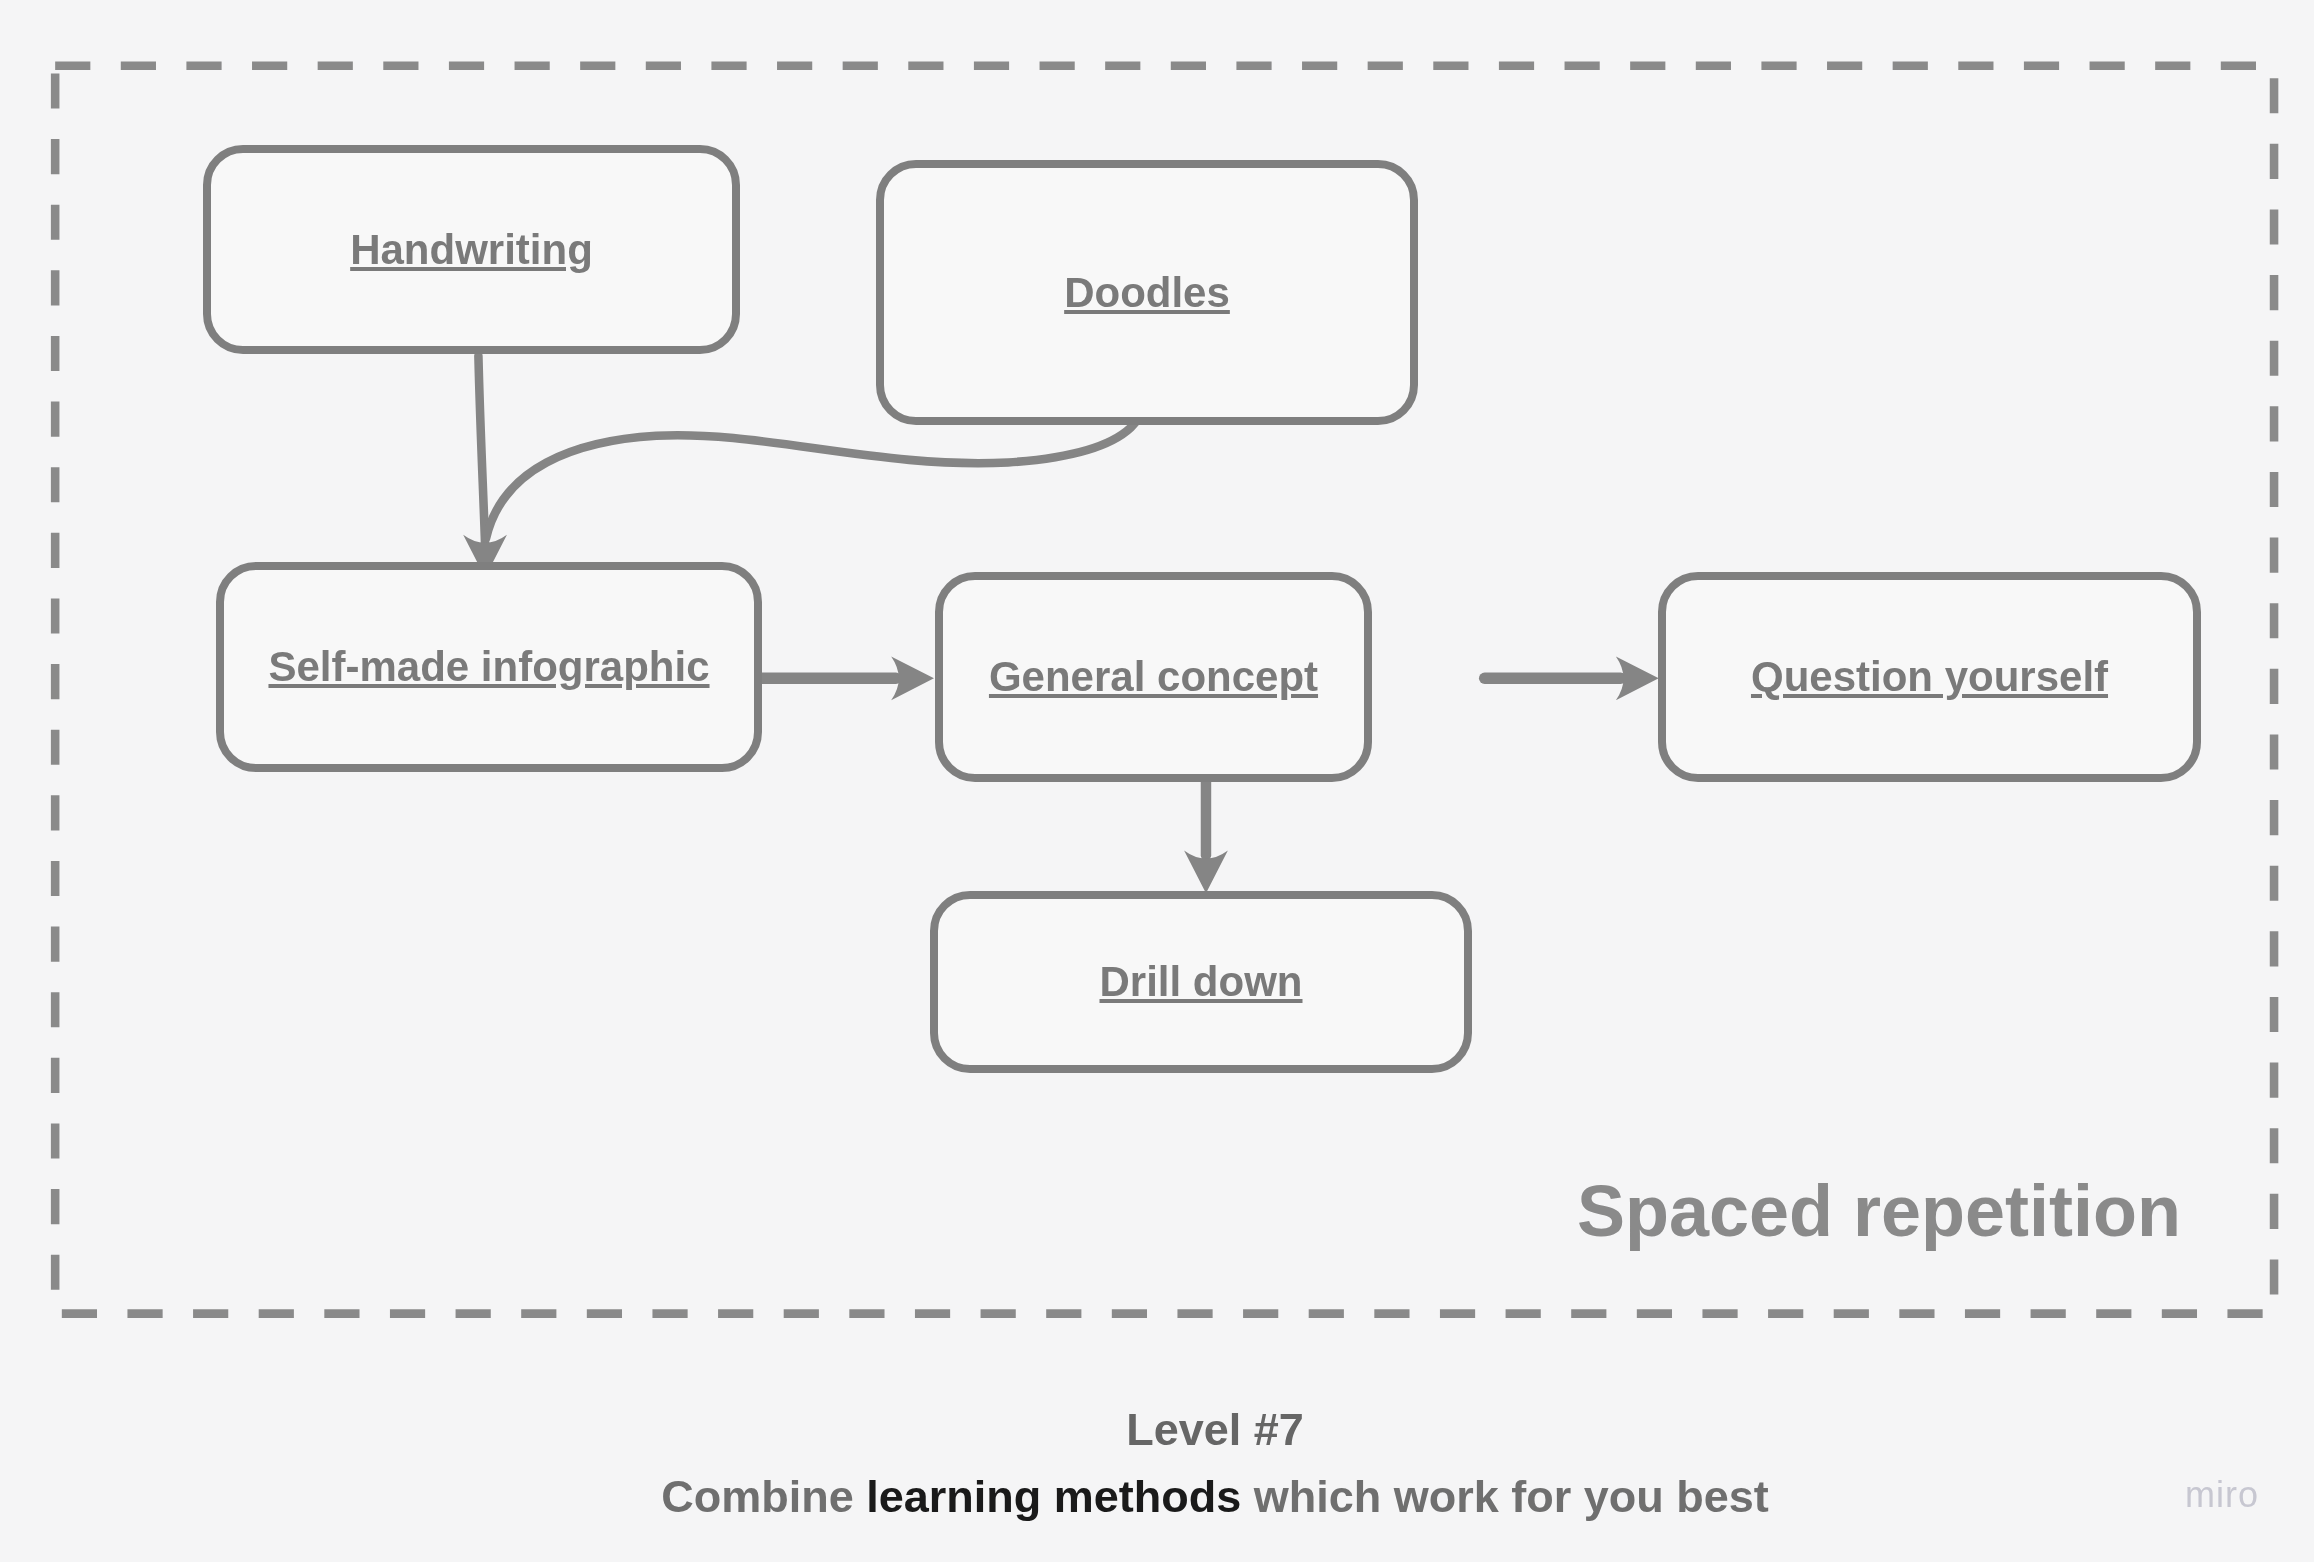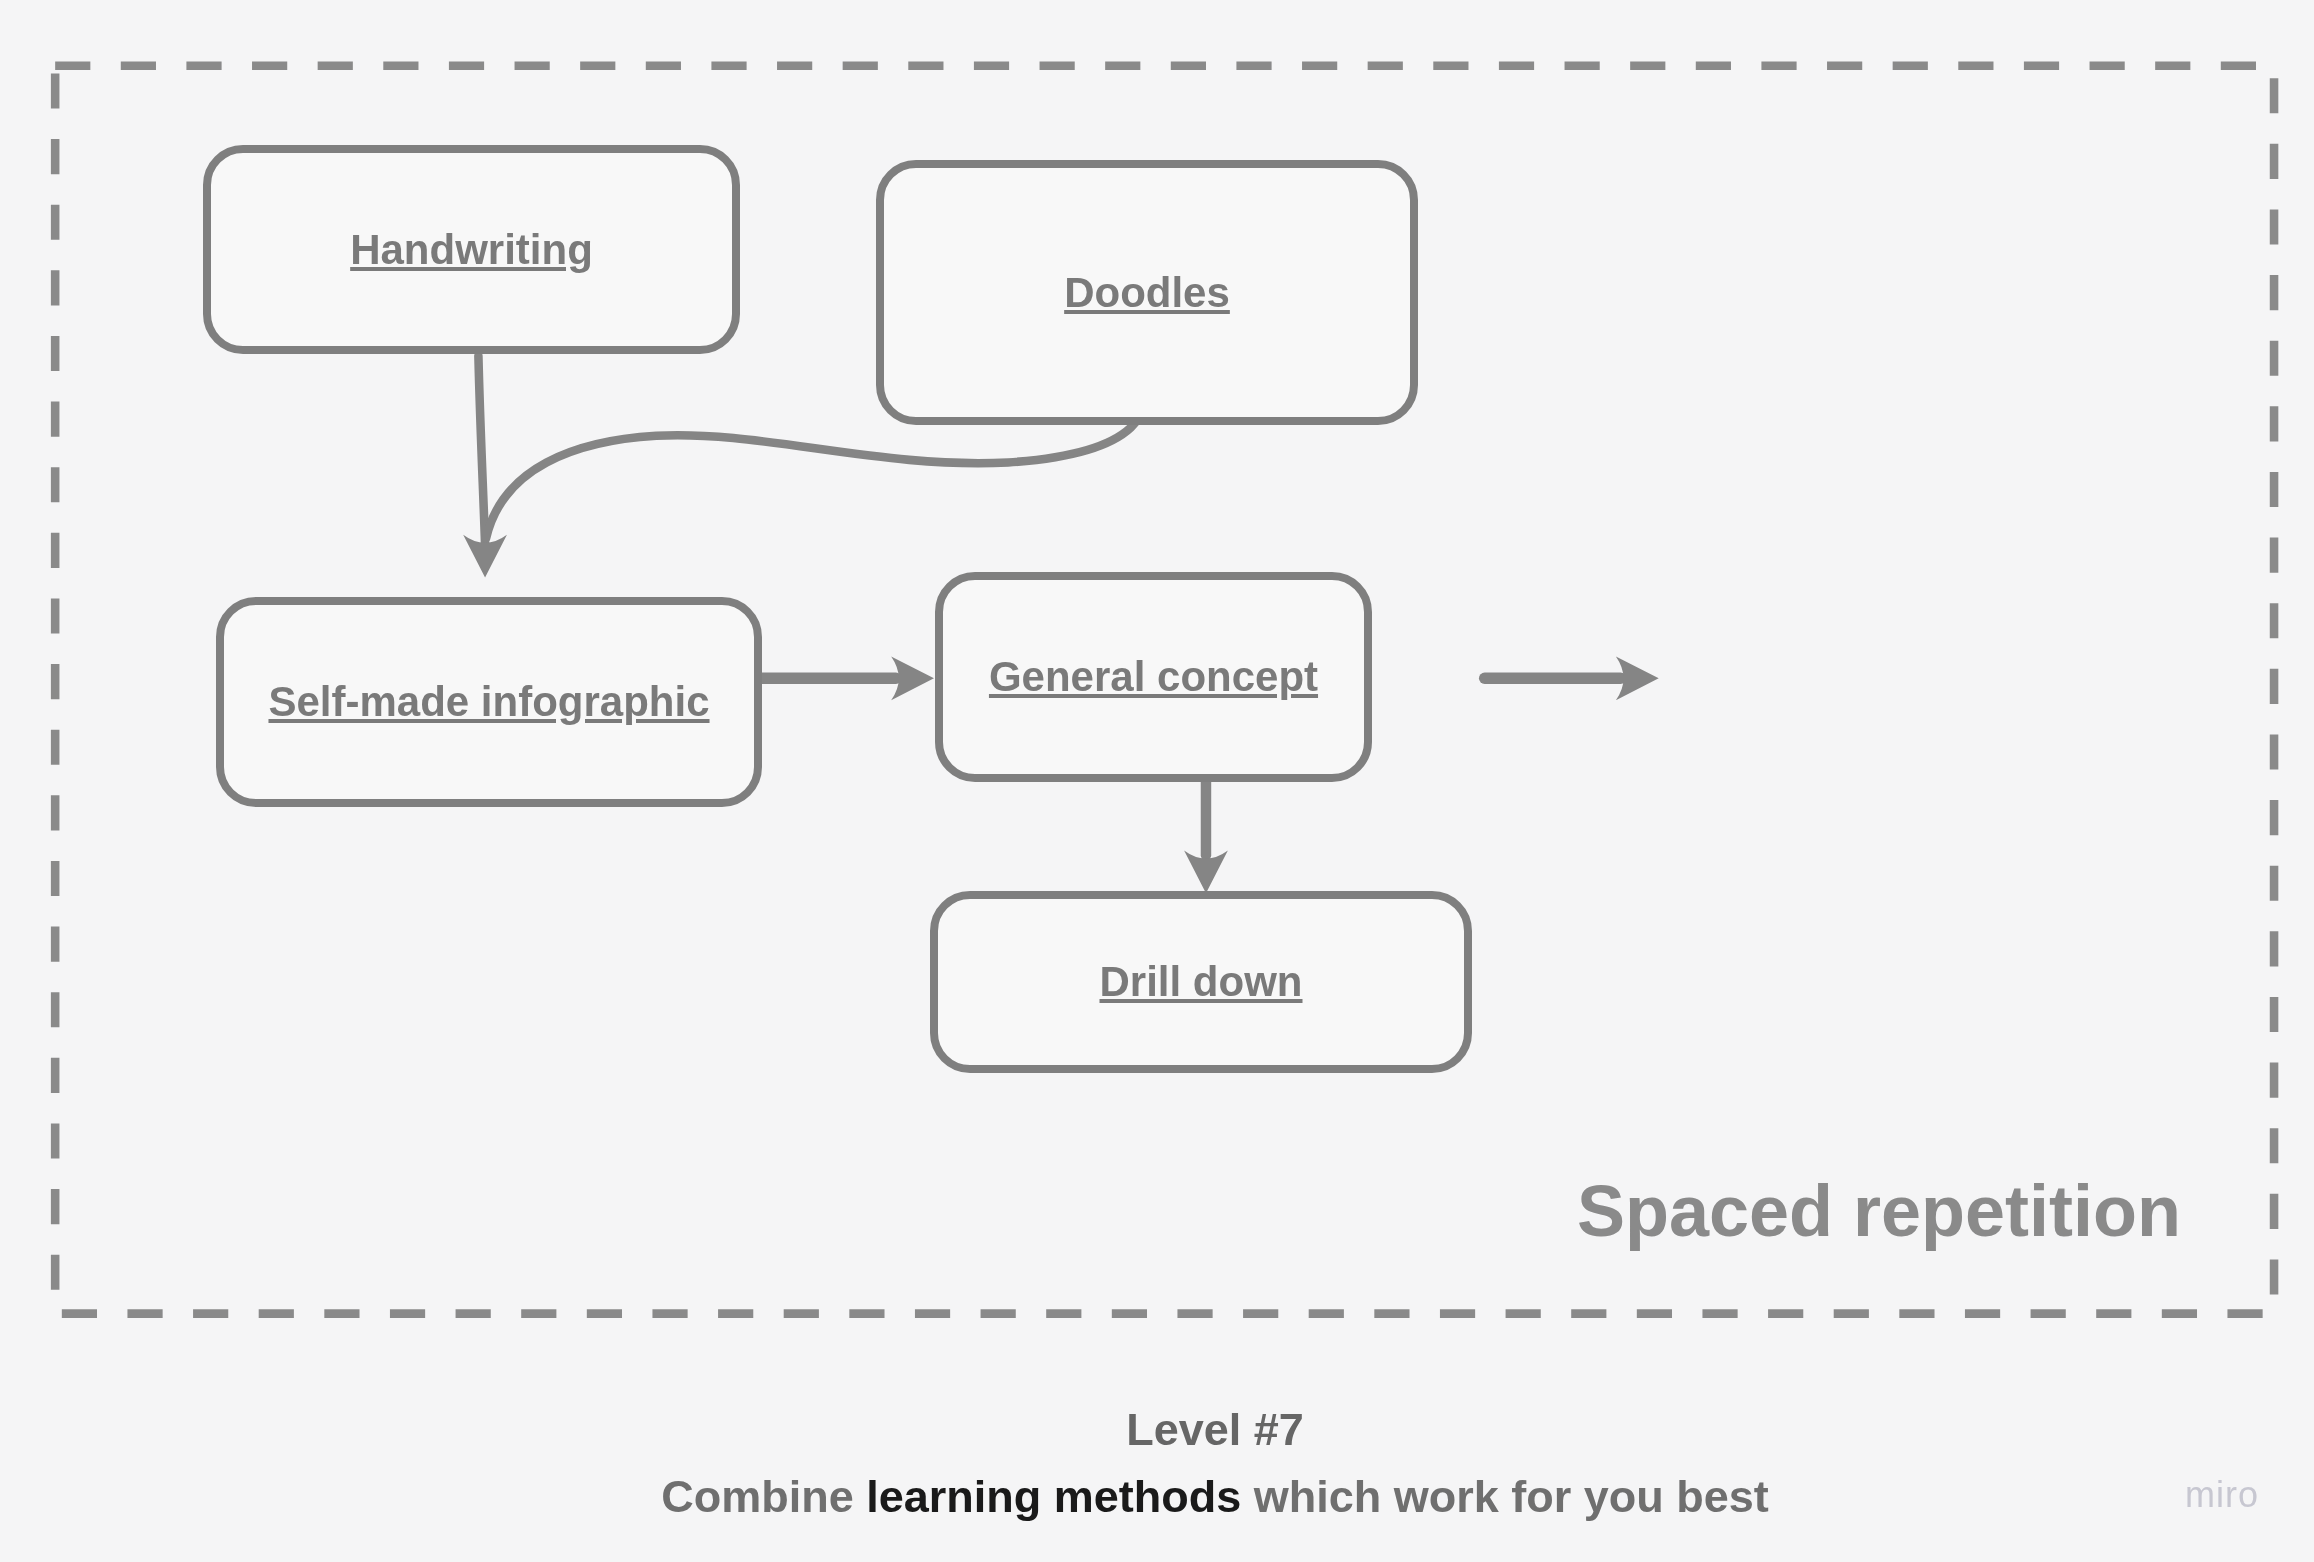--- a/index.html
+++ b/index.html
@@ -43,21 +43,21 @@
     background: var(--node-fill, #f8f8f8);
     display: flex; align-items: center; justify-content: center;
     font-weight: bold;
     font-size: 42px;
     color: var(--node-text, #7a7a7a);
     white-space: nowrap;
     text-decoration: underline;
   }
   .n-handwriting   { left: 203px; top: 145px; width: 537px; height: 209px; }
   .n-doodles       { left: 876px; top: 160px; width: 542px; height: 265px; }
-  .n-infographic   { left: 216px; top: 597px; width: 546px; height: 210px; }
+  .n-infographic   { left: 216px; top: 562px; width: 546px; height: 210px; }
   .n-general       { left: 935px; top: 572px; width: 437px; height: 210px; }
   .n-question      { left: 1658px; top: 572px; width: 543px; height: 210px; }
   .n-drilldown     { left: 930px; top: 891px; width: 542px; height: 182px; }
 
   .group-label {
     position: absolute;
     right: 133px; top: 1171px;
     font-size: 72px; font-weight: bold;
     line-height: 80px;
     color: var(--group-label, #8a8a8a);
@@ -113,20 +113,23 @@
   </div>
   <div class="node n-doodles">
     <span>Doodles</span>
   </div>
   <div class="node n-infographic">
     <span>Self-made infographic</span>
   </div>
   <div class="node n-general">
     <span>General concept</span>
   </div>
+  <div class="node n-question">
+    <span>Question yourself</span>
+  </div>
   <div class="node n-drilldown">
     <span>Drill down</span>
   </div>
 
   <div class="group-label">Spaced repetition</div>
 
   <div class="caption">
     <div class="line1">Level #7</div>
     <div class="line2"><span class="gray">Combine </span><span class="dark">learning methods</span><span class="gray"> which work for you best</span></div>
   </div>

